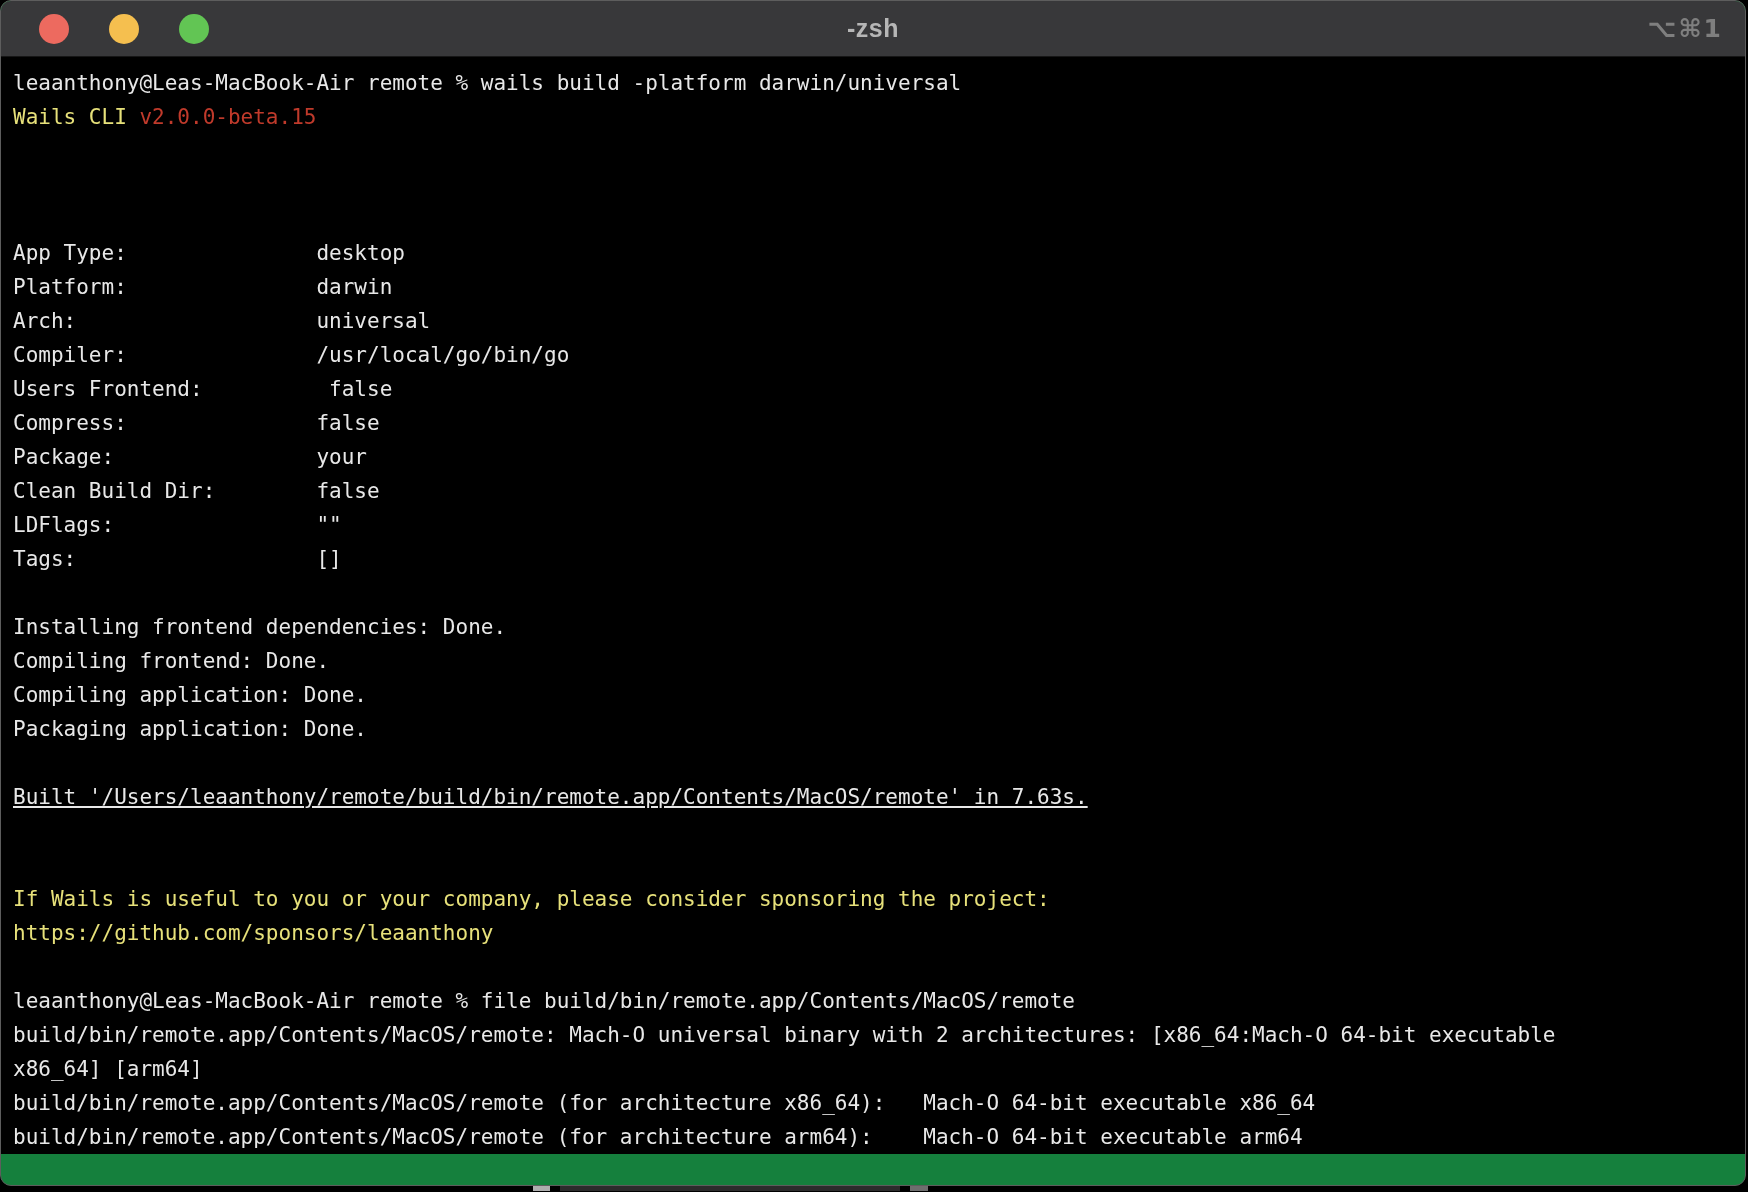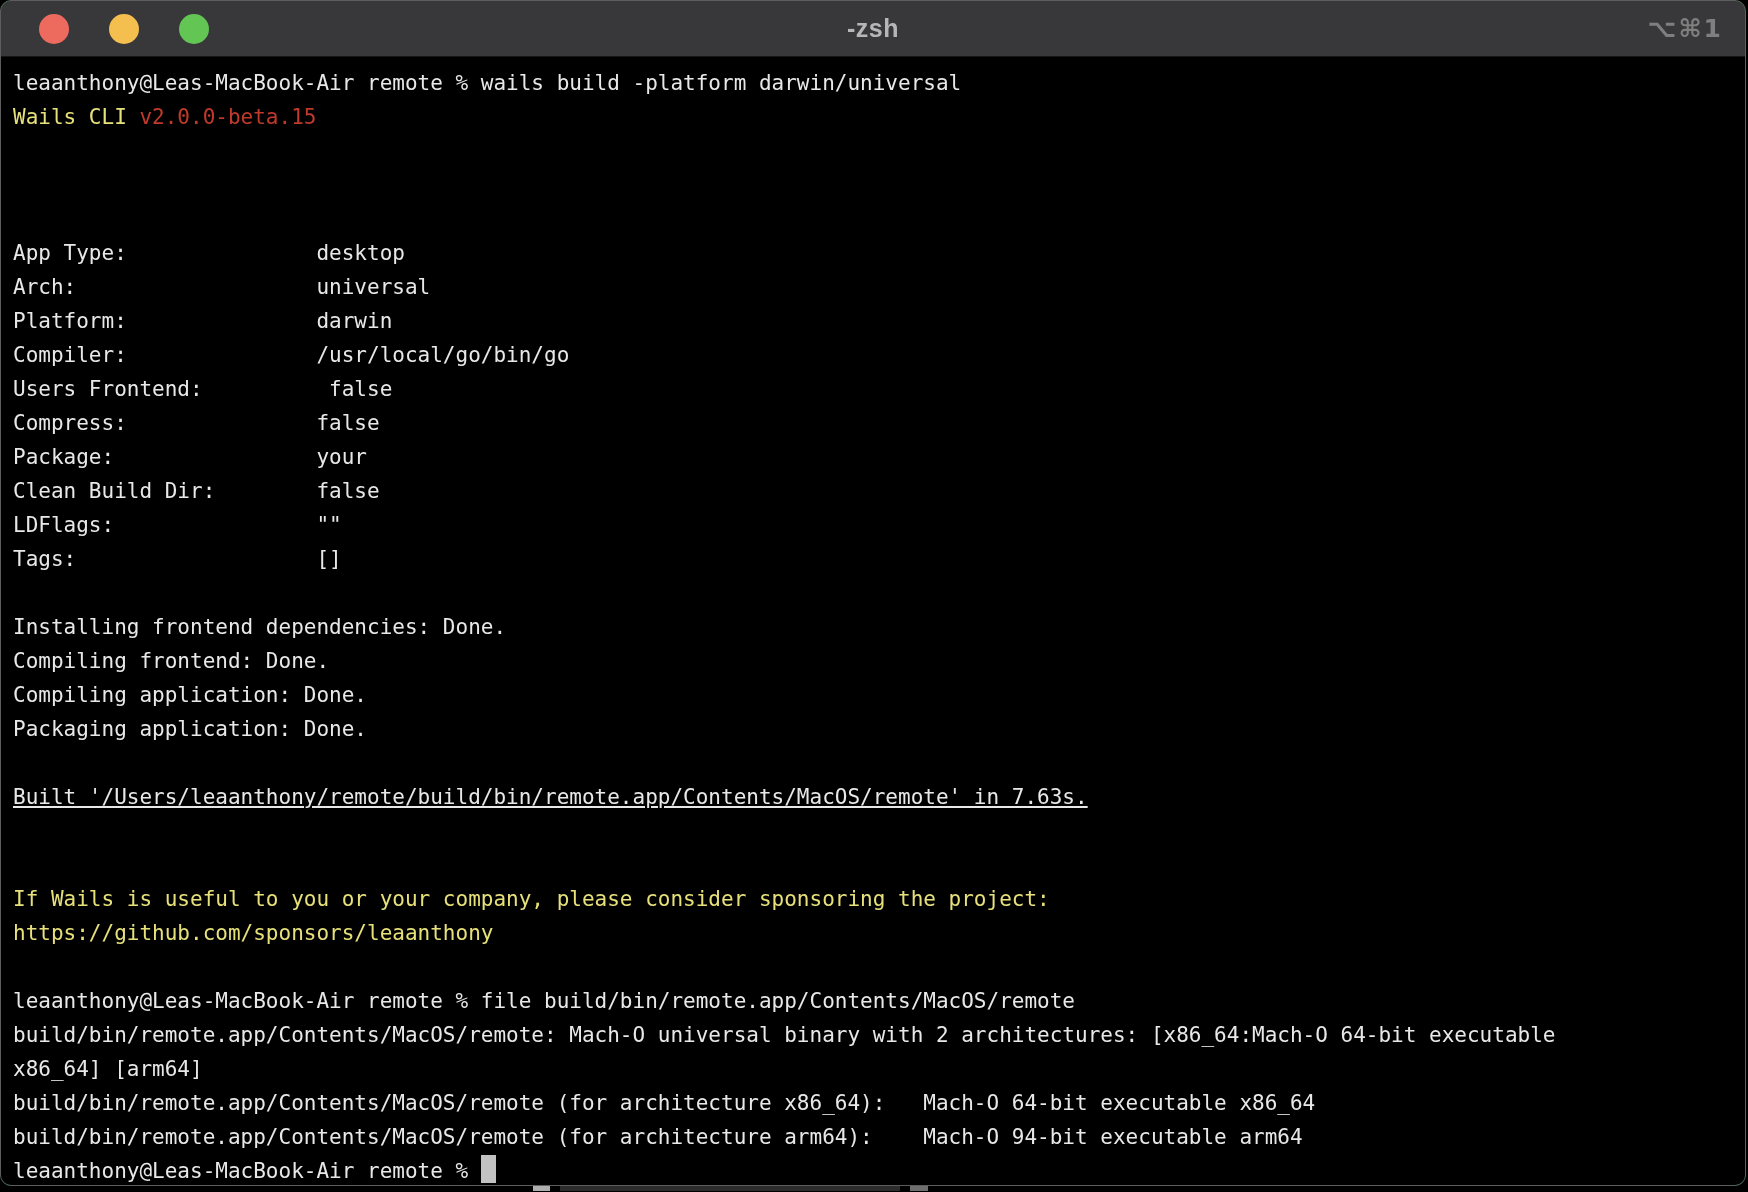--- a/index.html
+++ b/index.html
@@ -53,22 +53,22 @@
       <div class="shortcut" style="color: rgb(127, 127, 127);">⌥⌘1</div>
     </div>
 
     <div class="screen" id="screen" style="background: rgb(0, 0, 0);">
         <div class="tline"><span style="color: rgb(232, 232, 232);">leaanthony@Leas-MacBook-Air remote % wails build -platform darwin/universal</span></div>
         <div class="tline"><span style="color: rgb(231, 225, 122);">Wails CLI </span><span style="color: rgb(192, 58, 43); text-align: center;">v2.0.0-beta.15</span></div>
         <div class="tline"></div>
         <div class="tline"></div>
         <div class="tline"></div>
         <div class="tline"><span style="color: rgb(232, 232, 232);">App Type:               desktop</span></div>
+        <div class="tline"><span style="color: rgb(232, 232, 232);">Platform:               darwin</span></div>
         <div class="tline"><span style="color: rgb(232, 232, 232);">Arch:                   universal</span></div>
-        <div class="tline"><span style="color: rgb(232, 232, 232);">Platform:               darwin</span></div>
         <div class="tline"><span style="color: rgb(232, 232, 232);">Compiler:               /usr/local/go/bin/go</span></div>
         <div class="tline"><span style="color: rgb(232, 232, 232);">Users Frontend:          false</span></div>
         <div class="tline"><span style="color: rgb(232, 232, 232);">Compress:               false</span></div>
         <div class="tline"><span style="color: rgb(232, 232, 232);">Package:                your</span></div>
         <div class="tline"><span style="color: rgb(232, 232, 232);">Clean Build Dir:        false</span></div>
         <div class="tline"><span style="color: rgb(232, 232, 232);">LDFlags:                ""</span></div>
         <div class="tline"><span style="color: rgb(232, 232, 232);">Tags:                   []</span></div>
         <div class="tline"></div>
         <div class="tline"><span style="color: rgb(232, 232, 232);">Installing frontend dependencies: Done.</span></div>
         <div class="tline"><span style="color: rgb(232, 232, 232);">Compiling frontend: Done.</span></div>
@@ -78,18 +78,17 @@
         <div class="tline"><span style="color: rgb(232, 232, 232); text-decoration: underline;">Built '/Users/leaanthony/remote/build/bin/remote.app/Contents/MacOS/remote' in 7.63s.</span></div>
         <div class="tline"></div>
         <div class="tline"></div>
         <div class="tline"><span style="color: rgb(231, 225, 122);">If Wails is useful to you or your company, please consider sponsoring the project:</span></div>
         <div class="tline"><span style="color: rgb(231, 225, 122);">https://github.com/sponsors/leaanthony</span></div>
         <div class="tline"></div>
         <div class="tline"><span style="color: rgb(232, 232, 232);">leaanthony@Leas-MacBook-Air remote % file build/bin/remote.app/Contents/MacOS/remote</span></div>
         <div class="tline"><span style="color: rgb(232, 232, 232);">build/bin/remote.app/Contents/MacOS/remote: Mach-O universal binary with 2 architectures: [x86_64:Mach-O 64-bit executable</span></div>
         <div class="tline"><span style="color: rgb(232, 232, 232);">x86_64] [arm64]</span></div>
         <div class="tline"><span style="color: rgb(232, 232, 232);">build/bin/remote.app/Contents/MacOS/remote (for architecture x86_64):   Mach-O 64-bit executable x86_64</span></div>
-        <div class="tline"><span style="color: rgb(232, 232, 232);">build/bin/remote.app/Contents/MacOS/remote (for architecture arm64):    Mach-O 94-bit executable arm64</span></div>
-        <div class="tline"><span style="color: rgb(232, 232, 232);">leaanthony@Leas-MacBook-Air remote % </span><span class="cursor" style="background: rgb(194, 194, 194);"></span></div>
+        <div class="tline"><span style="color: rgb(232, 232, 232);">build/bin/remote.app/Contents/MacOS/remote (for architecture arm64):    Mach-O 64-bit executable arm64</span></div>
       </div>
 
   </div>
 </div>
 
 </body></html>

